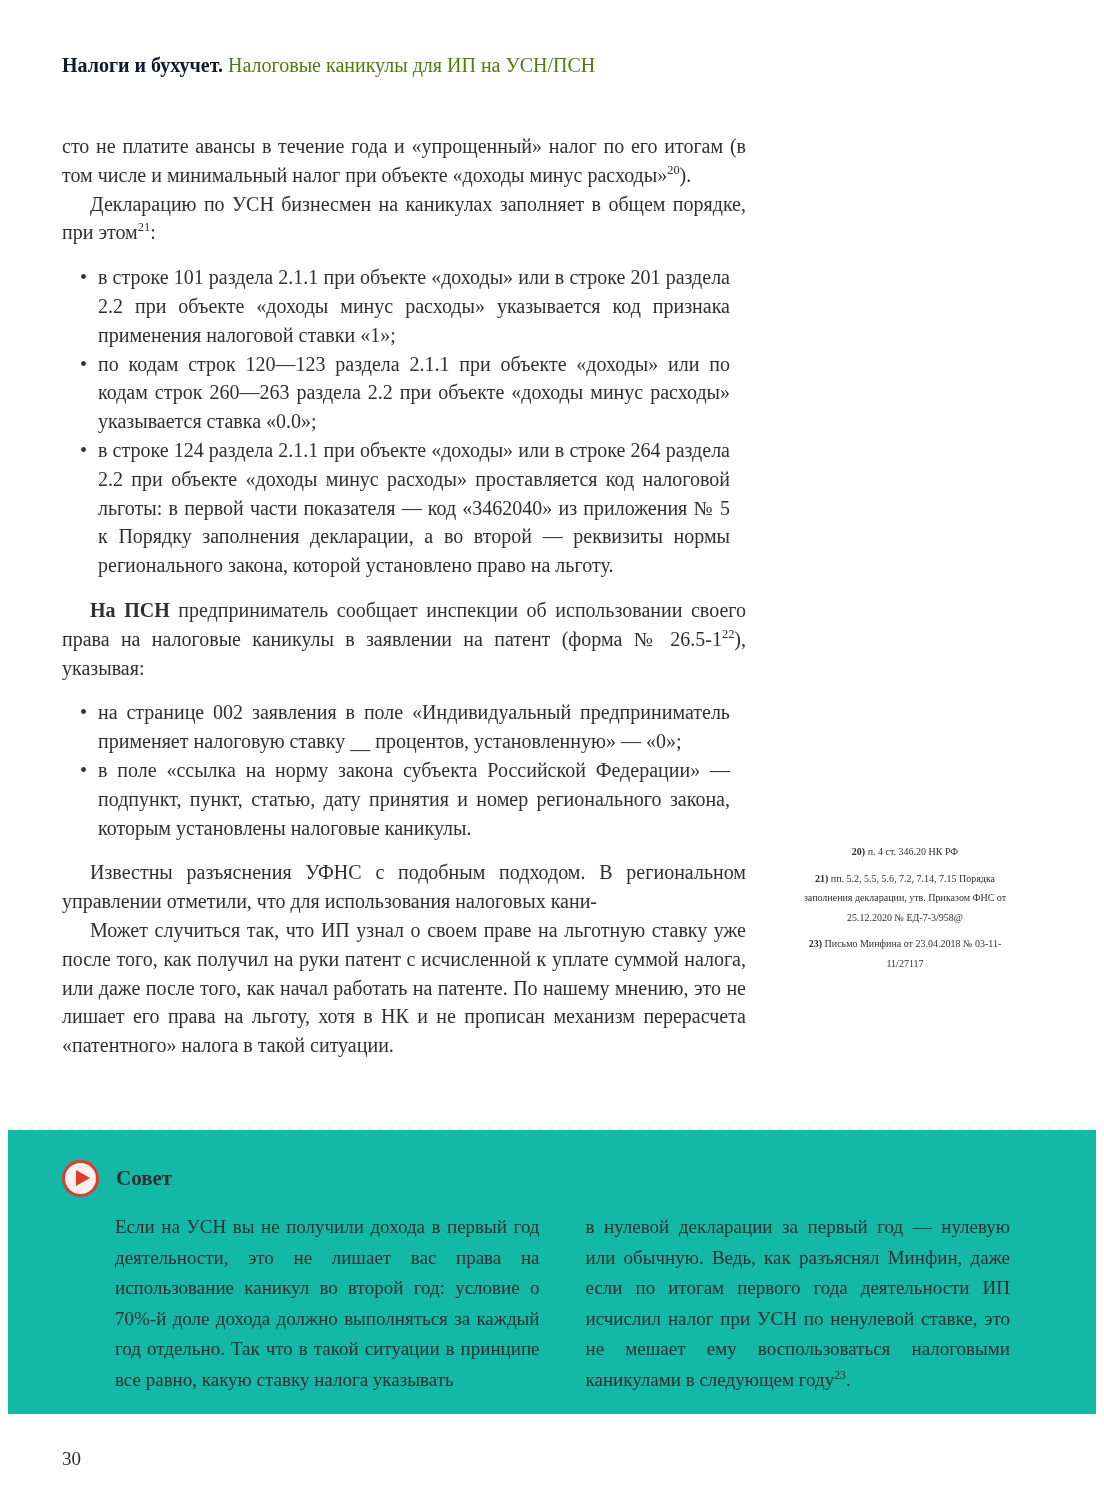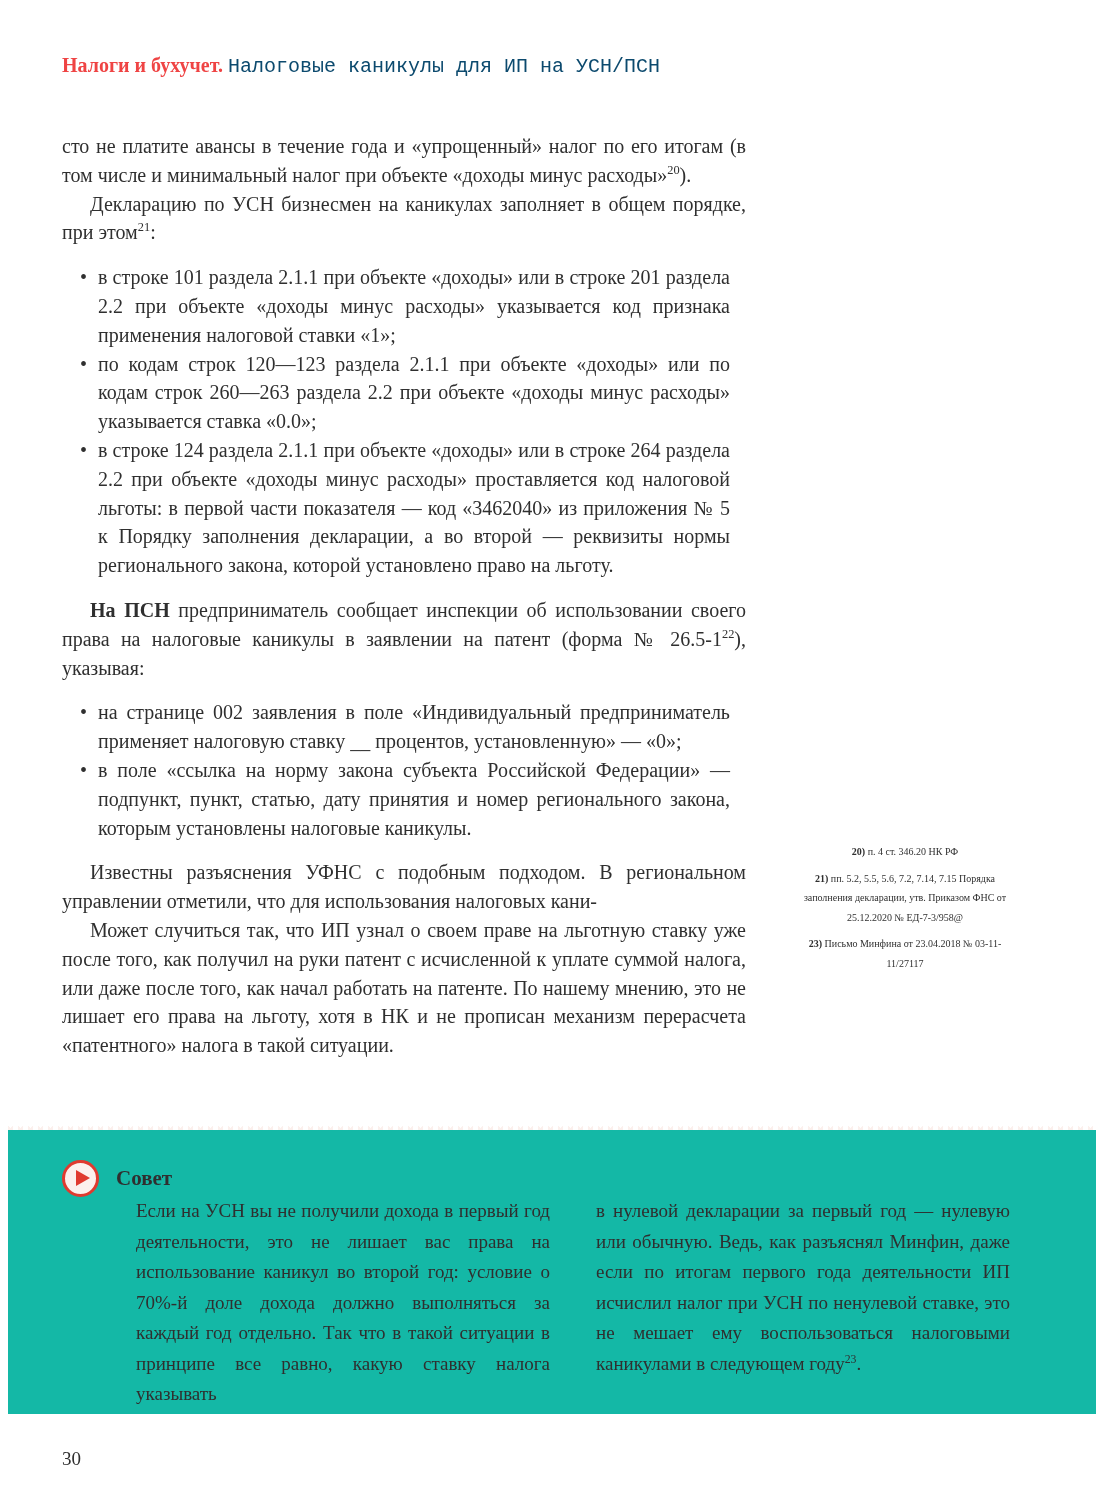--- a/index.html
+++ b/index.html
@@ -4,22 +4,22 @@
 <style>
   html,body { margin:0; padding:0; background:#ffffff; }
   .page {
     position:relative; width:1104px; height:1500px; background:#ffffff;
     font-family:"Liberation Serif","DejaVu Serif",serif; color:#2f2f2f;
     overflow:hidden;
   }
 
   
   .header { position:absolute; left:62px; top:54px; font-size:20px; white-space:nowrap; }
-  .brand { font-weight:bold; color:#ef4444; }
-  .subtitle { color:#0c4a6e;font-family:Liberation Mono, monospace; }
+  .brand { font-weight:bold; color:#0f172a; }
+  .subtitle { color:#4d7c0f; }
 
   
   .main-col {
     position:absolute; left:62px; top:132px; width:684px; max-height:1000px; overflow:hidden;
     font-size:20px; line-height:28.8px; text-align:justify; hyphens:auto;
   }
   .main-col p { margin:0; }
   .main-col p.indent { text-indent:28px; }
   .main-col b { font-weight:bold; }
   sup { font-size:0.62em; line-height:0; vertical-align:super; }
@@ -44,21 +44,21 @@
   .advice-head { position:absolute; left:54px; top:30px; display:flex; align-items:center; gap:17px; }
   .play-icon {
     box-sizing:border-box; width:37px; height:37px; border:3px solid #e03a2f; border-radius:50%;
     position:relative; background:#fcf0ed; flex:0 0 auto;
   }
   .play-icon::after {
     content:""; position:absolute; left:11px; top:7px; width:0; height:0;
     border-left:14px solid #e03a2f; border-top:8.5px solid transparent; border-bottom:8.5px solid transparent;
   }
   .advice-title { font-weight:bold; font-size:21px; color:#2f2f2f; }
-  .advice-cols { position:absolute; left:107px; top:66px; right:86px; display:flex; gap:46px;margin-left:21px; }
+  .advice-cols { position:absolute; left:107px; top:82px; right:86px; display:flex; gap:46px; }
   .advice-col { flex:1 1 0; font-size:19px; line-height:30.5px; text-align:justify; hyphens:auto; }
 
   
   .page-number { position:absolute; left:62px; top:1448px; font-size:19px; color:#2f2f2f; }
 </style>
 </head>
 <body>
 
 <div class="page">
 

